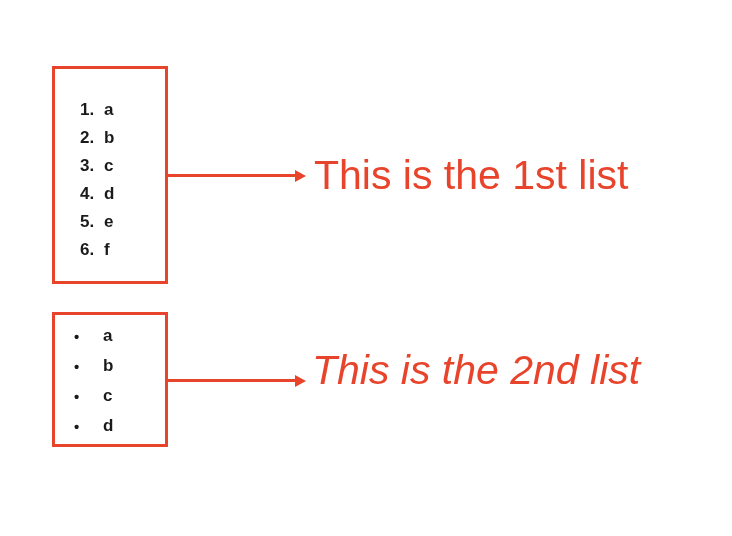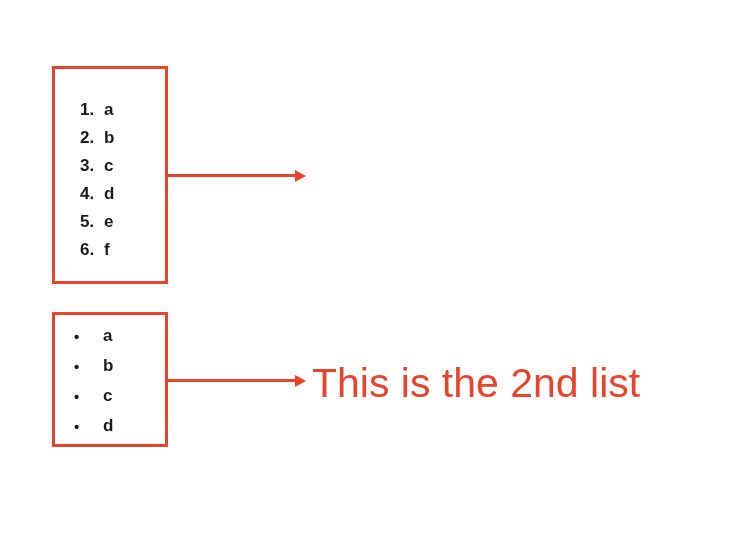--- a/index.html
+++ b/index.html
@@ -52,21 +52,21 @@
   #arrow2-head { left: 295px; top: 375px; }
   .caption {
     position: absolute;
     font-size: 41px;
     line-height: 46px;
     font-weight: 400;
     color: var(--accent);
     white-space: nowrap;
   }
   #caption1 { left: 314px; top: 152px; }
-  #caption2 { left: 312px; top: 360px; }
+  #caption2 { left: 312px; top: 347px; font-style: italic; }
 </style>
 </head>
 <body>
 
 <div class="canvas">
 
   <div class="list-box" id="box1">
     <div class="list-row">
       <span class="marker">1.</span>
       <span class="text">a</span>
@@ -89,20 +89,21 @@
     </div>
     <div class="list-row">
       <span class="marker">6.</span>
       <span class="text">f</span>
     </div>
   </div>
 
   <div class="arrow-line" id="arrow1-line"></div>
   <div class="arrow-head" id="arrow1-head"></div>
 
+  <div class="caption" id="caption1">This is the 1st list</div>
 
   <div class="list-box" id="box2">
     <div class="list-row">
       <span class="marker">•</span>
       <span class="text">a</span>
     </div>
     <div class="list-row">
       <span class="marker">•</span>
       <span class="text">b</span>
     </div>

